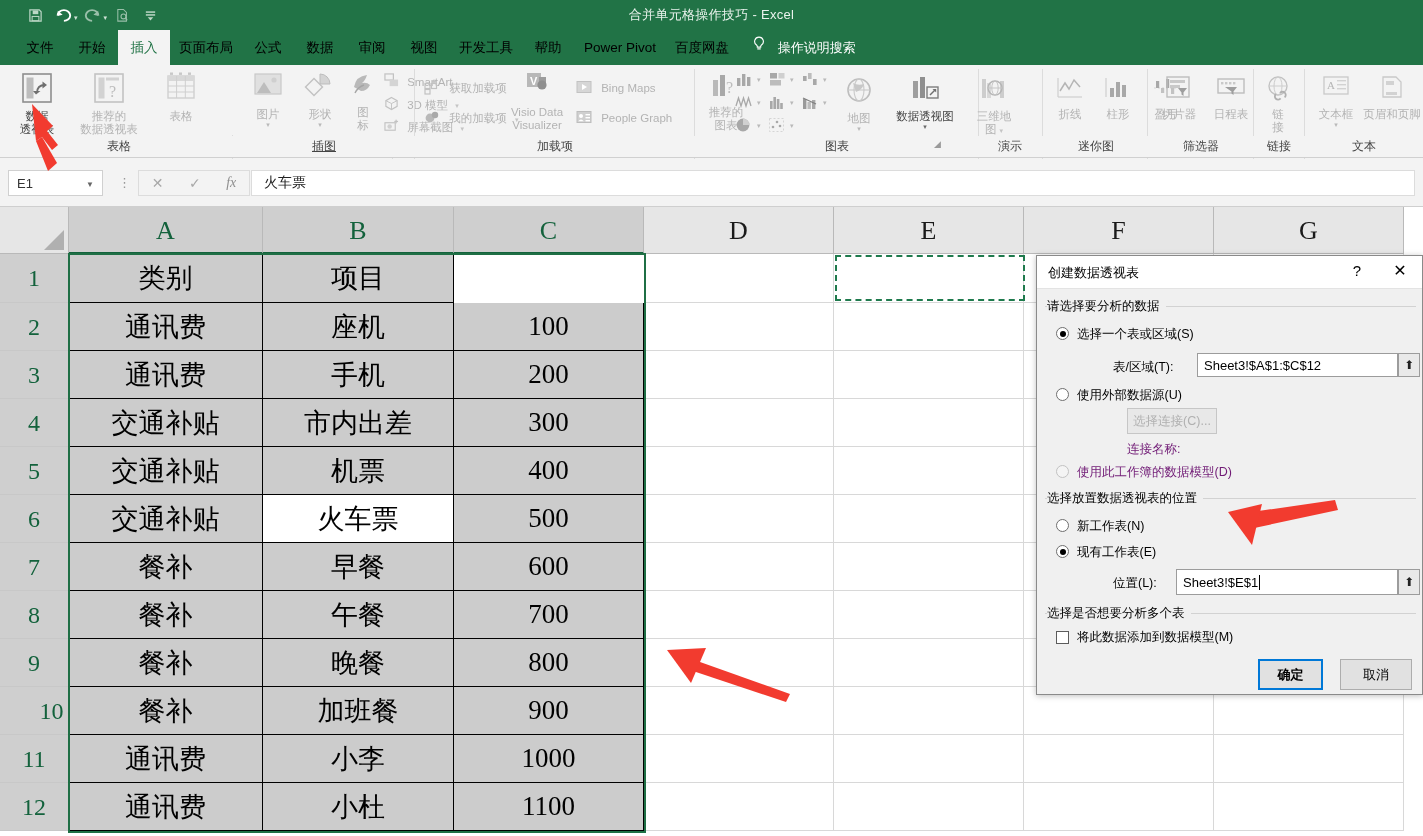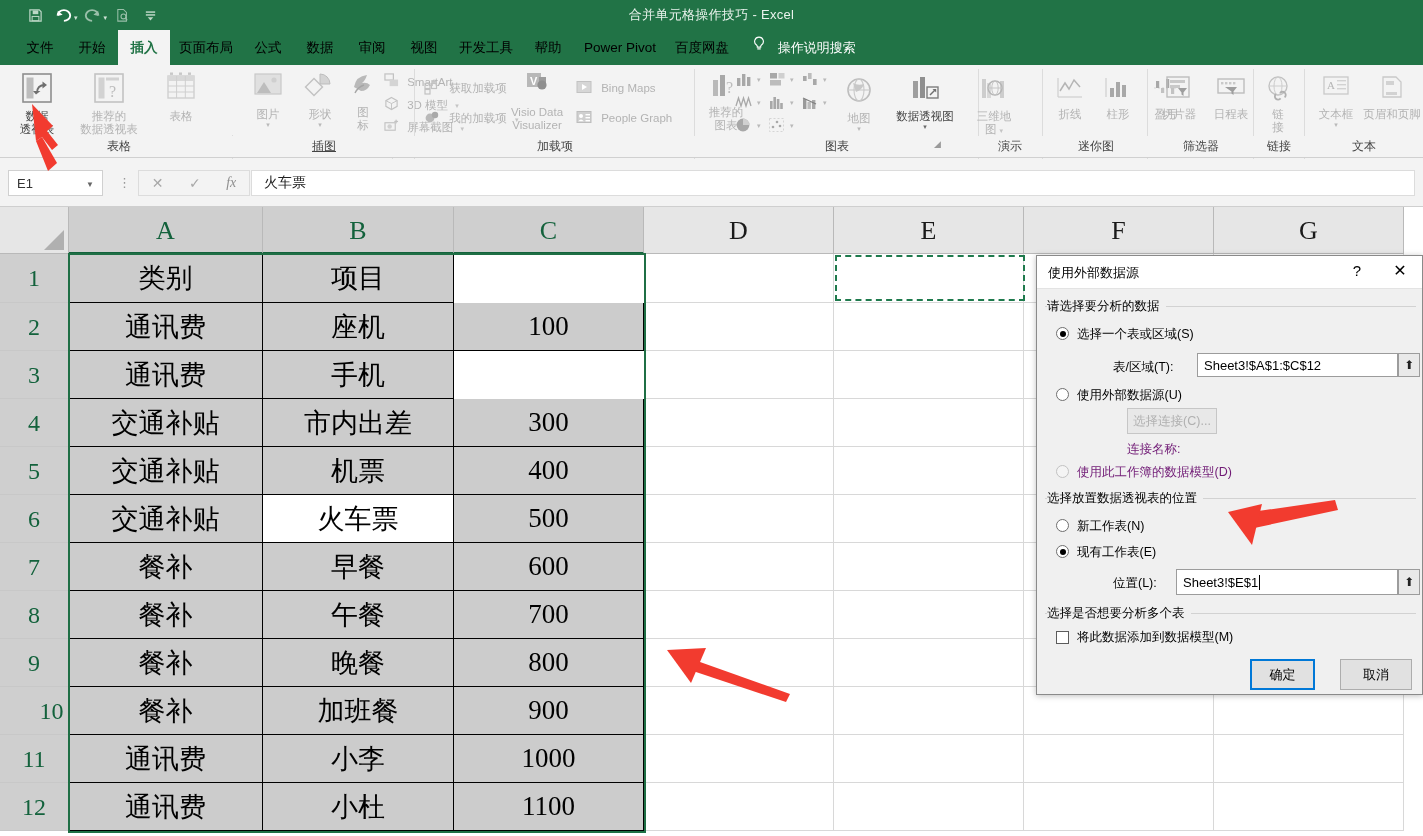--- a/index.html
+++ b/index.html
@@ -32,21 +32,21 @@
   .tabstrip{
     position:absolute; left:0; top:30px; width:1423px; height:35px;
     background:#217346;
   }
   .tab{
     position:absolute; top:0; height:35px; line-height:35px;
     font-size:13.5px; color:#000000; text-align:center; cursor:default;
     padding:0 9px;
   }
   .tab.active{
-    background:#f3f3f3; color:#217346; font-weight:bold;
+    background:#f3f3f3; color:#217346; font-weight:normal;
   }
   .searchrow{ position:absolute; top:0; height:35px; line-height:35px; font-size:13px; color:#fff; }
 
   
   .ribbon{
     position:absolute; left:0; top:65px; width:1423px; height:95px;
     background:#f3f3f3; border-bottom:1px solid #d4d4d4;
   }
   .ribbon-labels{
     position:absolute; left:0; top:136px; width:1423px; height:22px;
@@ -776,20 +776,21 @@
 
   <div class="cell data" style="left:69px;  top:47px;  width:194px; height:49px;">类别</div>
   <div class="cell data" style="left:263px; top:47px;  width:191px; height:49px;">项目</div>
 
   <div class="cell data" style="left:69px;  top:96px;  width:194px; height:48px;">通讯费</div>
   <div class="cell data" style="left:263px; top:96px;  width:191px; height:48px;">座机</div>
   <div class="cell data" style="left:454px; top:96px;  width:190px; height:48px;">100</div>
 
   <div class="cell data" style="left:69px;  top:144px; width:194px; height:48px;">通讯费</div>
   <div class="cell data" style="left:263px; top:144px; width:191px; height:48px;">手机</div>
+  <div class="cell data" style="left:454px; top:144px; width:190px; height:48px;">200</div>
 
   <div class="cell data" style="left:69px;  top:192px; width:194px; height:48px;">交通补贴</div>
   <div class="cell data" style="left:263px; top:192px; width:191px; height:48px;">市内出差</div>
   <div class="cell data" style="left:454px; top:192px; width:190px; height:48px;">300</div>
 
   <div class="cell data" style="left:69px;  top:240px; width:194px; height:48px;">交通补贴</div>
   <div class="cell data" style="left:263px; top:240px; width:191px; height:48px;">机票</div>
   <div class="cell data" style="left:454px; top:240px; width:190px; height:48px;">400</div>
 
   <div class="cell data" style="left:69px;  top:288px; width:194px; height:48px;">交通补贴</div>
@@ -820,21 +821,21 @@
   <div class="cell data" style="left:263px; top:576px; width:191px; height:48px;">小杜</div>
   <div class="cell data" style="left:454px; top:576px; width:190px; height:48px;">1100</div>
 
   <div class="selrect" style="left:68px; top:46px; width:578px; height:580px;"></div>
 
   <div class="marching" style="left:835px; top:48px; width:190px; height:46px;"></div>
 </div>
 
 <div class="dialog">
   <div class="dlg-title">
-    <span class="dlg-title-text">使用外部数据源</span>
+    <span class="dlg-title-text">创建数据透视表</span>
     <span class="dlg-help">?</span>
     <span class="dlg-close">✕</span>
   </div>
 
   <span class="sec-label" style="left:10px; top:42px;">请选择要分析的数据</span>
   <div class="sec-line" style="left:8px; top:50px; width:371px;"></div>
 
   <div class="radio on" style="left:19px; top:71px;"></div>
   <span class="rl" style="left:40px; top:70px;">选择一个表或区域(S)</span>
 
@@ -869,21 +870,21 @@
       <span class="caret-txt" style="position:relative;display:inline-block;width:1px;height:15px;background:#000;margin-left:1px"></span>
   </div>
   <div class="dlg-picker" style="left:361px; top:313px; height:26px;">⬆</div>
 
   <span class="sec-label" style="left:10px; top:349px;">选择是否想要分析多个表</span>
   <div class="sec-line" style="left:8px; top:357px; width:371px;"></div>
 
   <div class="checkbox" style="left:19px; top:375px;"></div>
   <span class="rl" style="left:40px; top:373px;">将此数据添加到数据模型(M)</span>
 
-  <div class="dlg-btn primary" style="left:213px; top:403px; width:65px;">确定</div>
+  <div class="dlg-btn primary" style="left:221px; top:403px; width:65px;font-weight:bold;">确定</div>
   <div class="dlg-btn" style="left:303px; top:403px; width:72px;">取消</div>
 </div>
 
 <svg class="arrow" style="left:0;top:0;width:1423px;height:836px;" viewBox="0 0 1423 836">
 
   <g>
     <polygon points="32,104 53,126 47,131 58,145 52,150 42,137 36,141" fill="#f23b2f"></polygon>
     <polygon points="42,137 36,141 48,171 57,163" fill="#f23b2f"></polygon>
   </g>
 

